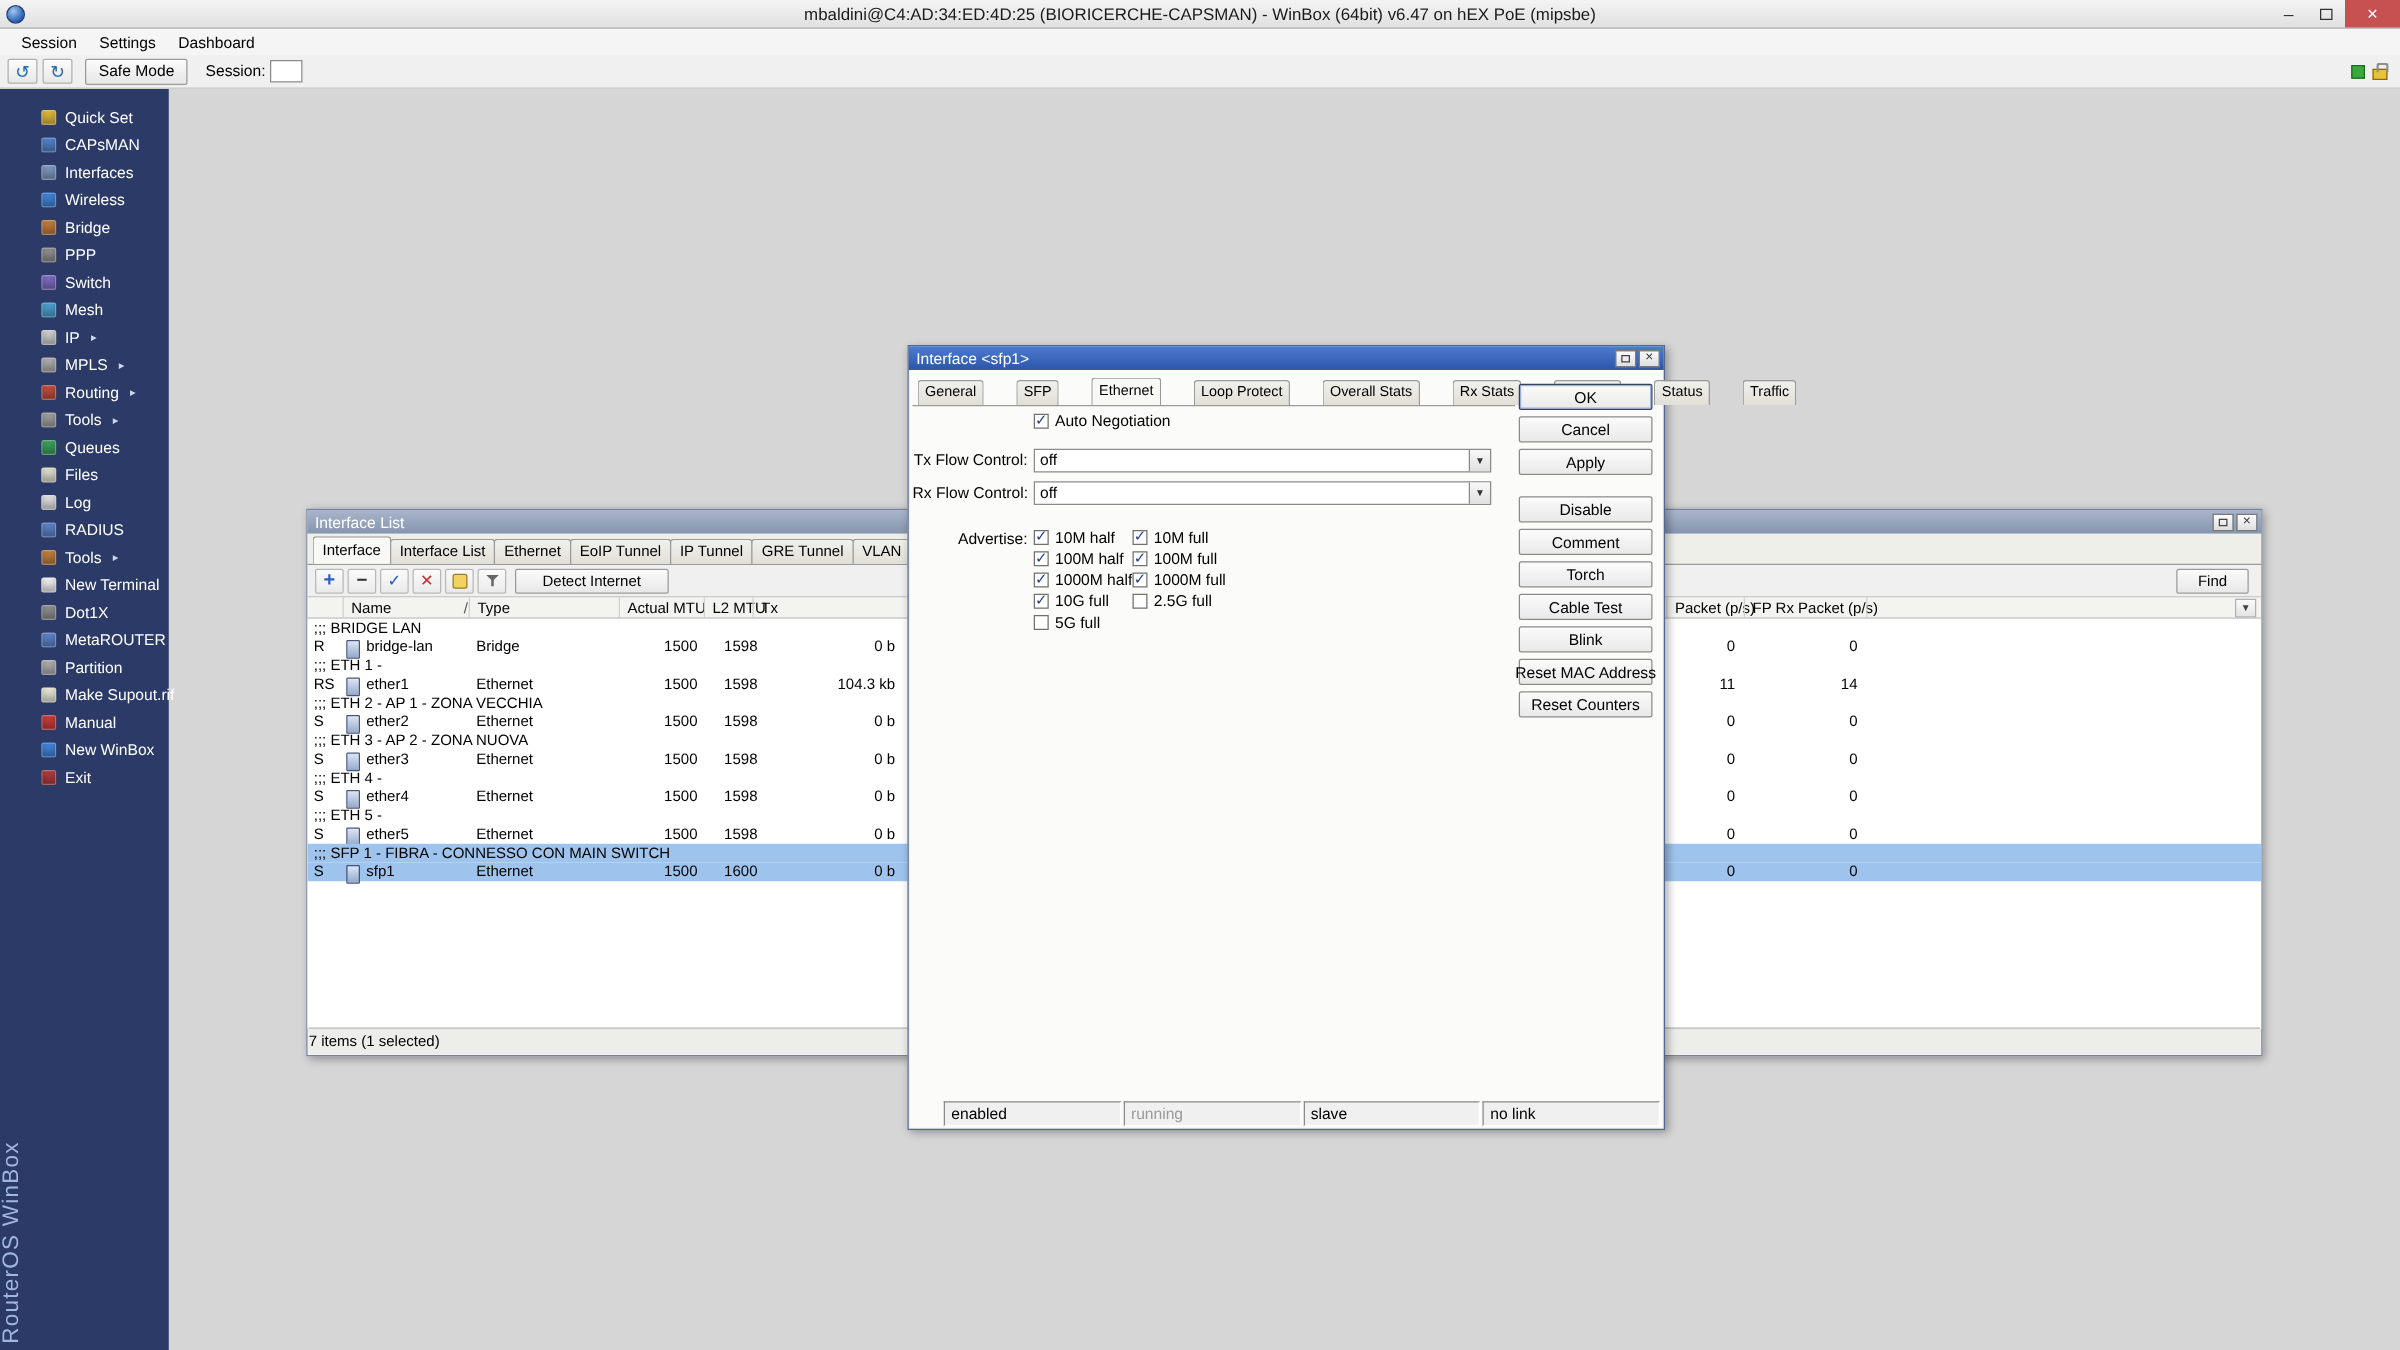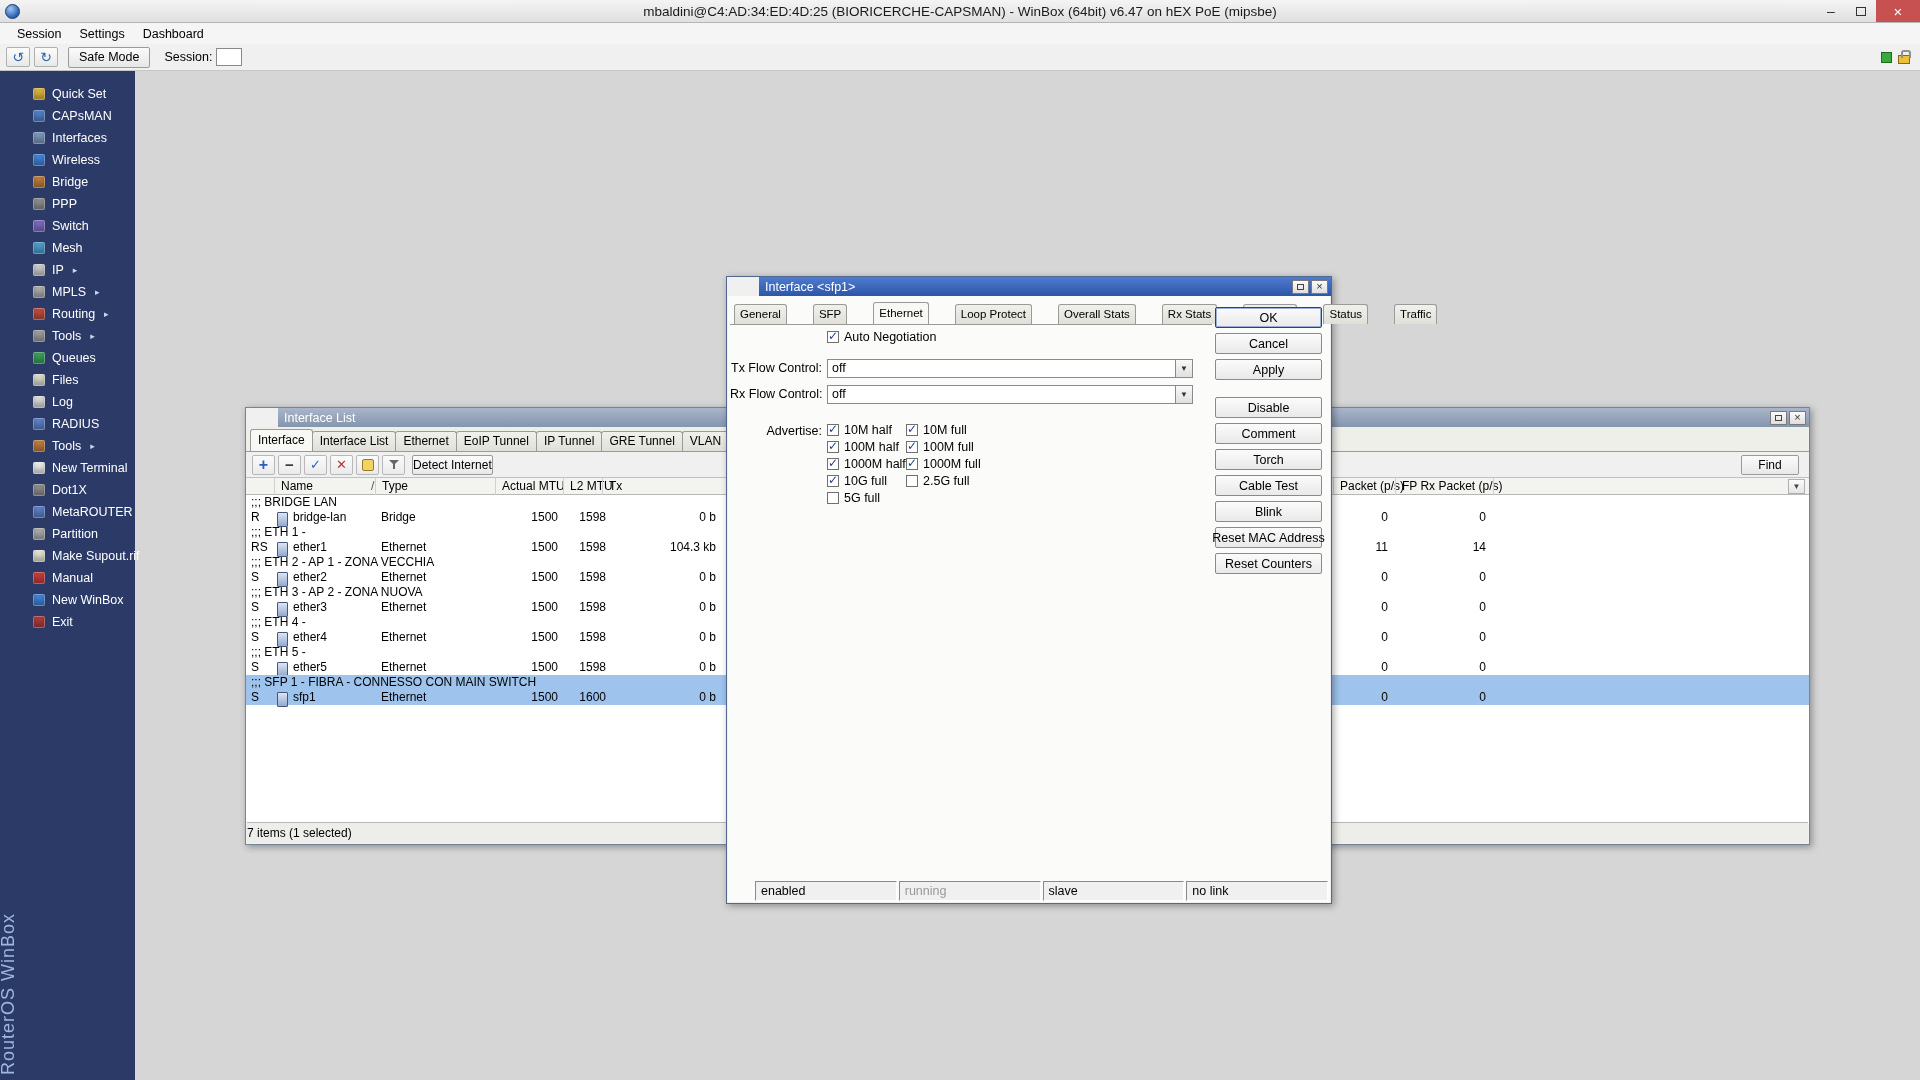--- a/index.html
+++ b/index.html
@@ -43,21 +43,21 @@
   .sidebar { position:absolute; top:71px; left:0; bottom:0; width:135px; background:#2b3a67; color:#fff; padding-top:12px; z-index:5; }
   .side-item { display:flex; align-items:center; height:22px; padding-left:33px; gap:7px; font-size:12.5px; white-space:nowrap; }
   .side-icon { width:12px; height:12px; border-radius:2px; flex:0 0 12px;
     box-shadow: inset 0 0 0 1px rgba(255,255,255,.28), inset 0 -5px 5px rgba(0,0,0,.28); }
   .side-arrow { font-size:9px; color:#cfd8ea; margin-left:2px; }
   .brand { position:absolute; left:-2px; bottom:5px; writing-mode:vertical-rl; transform:rotate(180deg);
     font-size:18px; letter-spacing:1px; color:#9fb6e0; }
 
   
   .win { position:absolute; background:#f0f0f0; border:1px solid #76839b; box-shadow:2px 2px 7px rgba(0,0,0,.35); }
-  .win-title { height:19px; display:flex; align-items:center; padding:0 3px 0 6px; color:#fff; font-size:12.5px;margin-left:32px; }
+  .win-title { height:19px; display:flex; align-items:center; padding:0 3px 0 6px; color:#fff; font-size:12.5px; }
   .wt-btns { margin-left:auto; display:flex; gap:2px; }
   .wt-btn { width:17px; height:14px; border:1px solid #7a7a7a; background:linear-gradient(#fcfcfc,#dedede);
     color:#333; font-size:11px; display:flex; align-items:center; justify-content:center; line-height:1; }
   .wt-btn .sq { width:7px; height:6px; border:1px solid #444; display:block; }
 
   .tabs { display:flex; align-items:flex-end; padding:4px 4px 0 4px; border-bottom:1px solid #9a9a9a; background:#efefea; }
   .tab { font-size:12px; padding:0 7px; border:1px solid #9a9a9a; border-bottom:none; border-radius:3px 3px 0 0;
     background:linear-gradient(#f1f1ec,#e0e0d8); margin-right:-1px; height:20px; line-height:19px; position:relative; white-space:nowrap; }
   .tab.active { background:#f8f8f5; height:22px; line-height:21px; z-index:2; }
 
@@ -72,21 +72,21 @@
     font-size:13px; font-weight:bold; }
   .lt-add { color:#2b5fc7; font-size:16px; }
   .lt-remove { color:#333; font-size:15px; }
   .lt-enable { color:#2b5fc7; }
   .lt-disable { color:#c43030; }
   .lt-comment-inner { width:12px; height:12px; background:#f2d262; border:1px solid #9a7d20; border-radius:2px; }
   .lt-filter-inner { position:relative; width:12px; height:13px; }
   .lt-filter-inner::before { content:""; position:absolute; top:2px; left:1px;
     border-left:5px solid transparent; border-right:5px solid transparent; border-top:5px solid #666; }
   .lt-filter-inner::after { content:""; position:absolute; top:6px; left:5px; width:2px; height:5px; background:#666; }
-  .push-btn { height:20px; padding:0 0; border:1px solid #9a9a9a; border-radius:2px;
+  .push-btn { height:20px; padding:0 21px; border:1px solid #9a9a9a; border-radius:2px;
     background:linear-gradient(#fbfbfb,#e8e8e8); font-size:12px; display:flex; align-items:center; justify-content:center; }
   .detect-btn { margin-left:4px; }
   .find-btn { position:absolute; right:10px; top:3px; width:58px; }
 
   .t-header { position:relative; height:17px; background:#f3f3f0; border-bottom:1px solid #b8b8b8; font-size:12px; }
   .hcell { position:absolute; top:0; height:17px; line-height:16px; border-left:1px solid #d0d0d0; padding-left:6px; white-space:nowrap; }
   .h-flag { left:0; border-left:none; width:28px; }
   .h-name { left:28px; }
   .h-sort { left:119px; border-left:none; color:#555; }
   .h-type { left:129px; }

